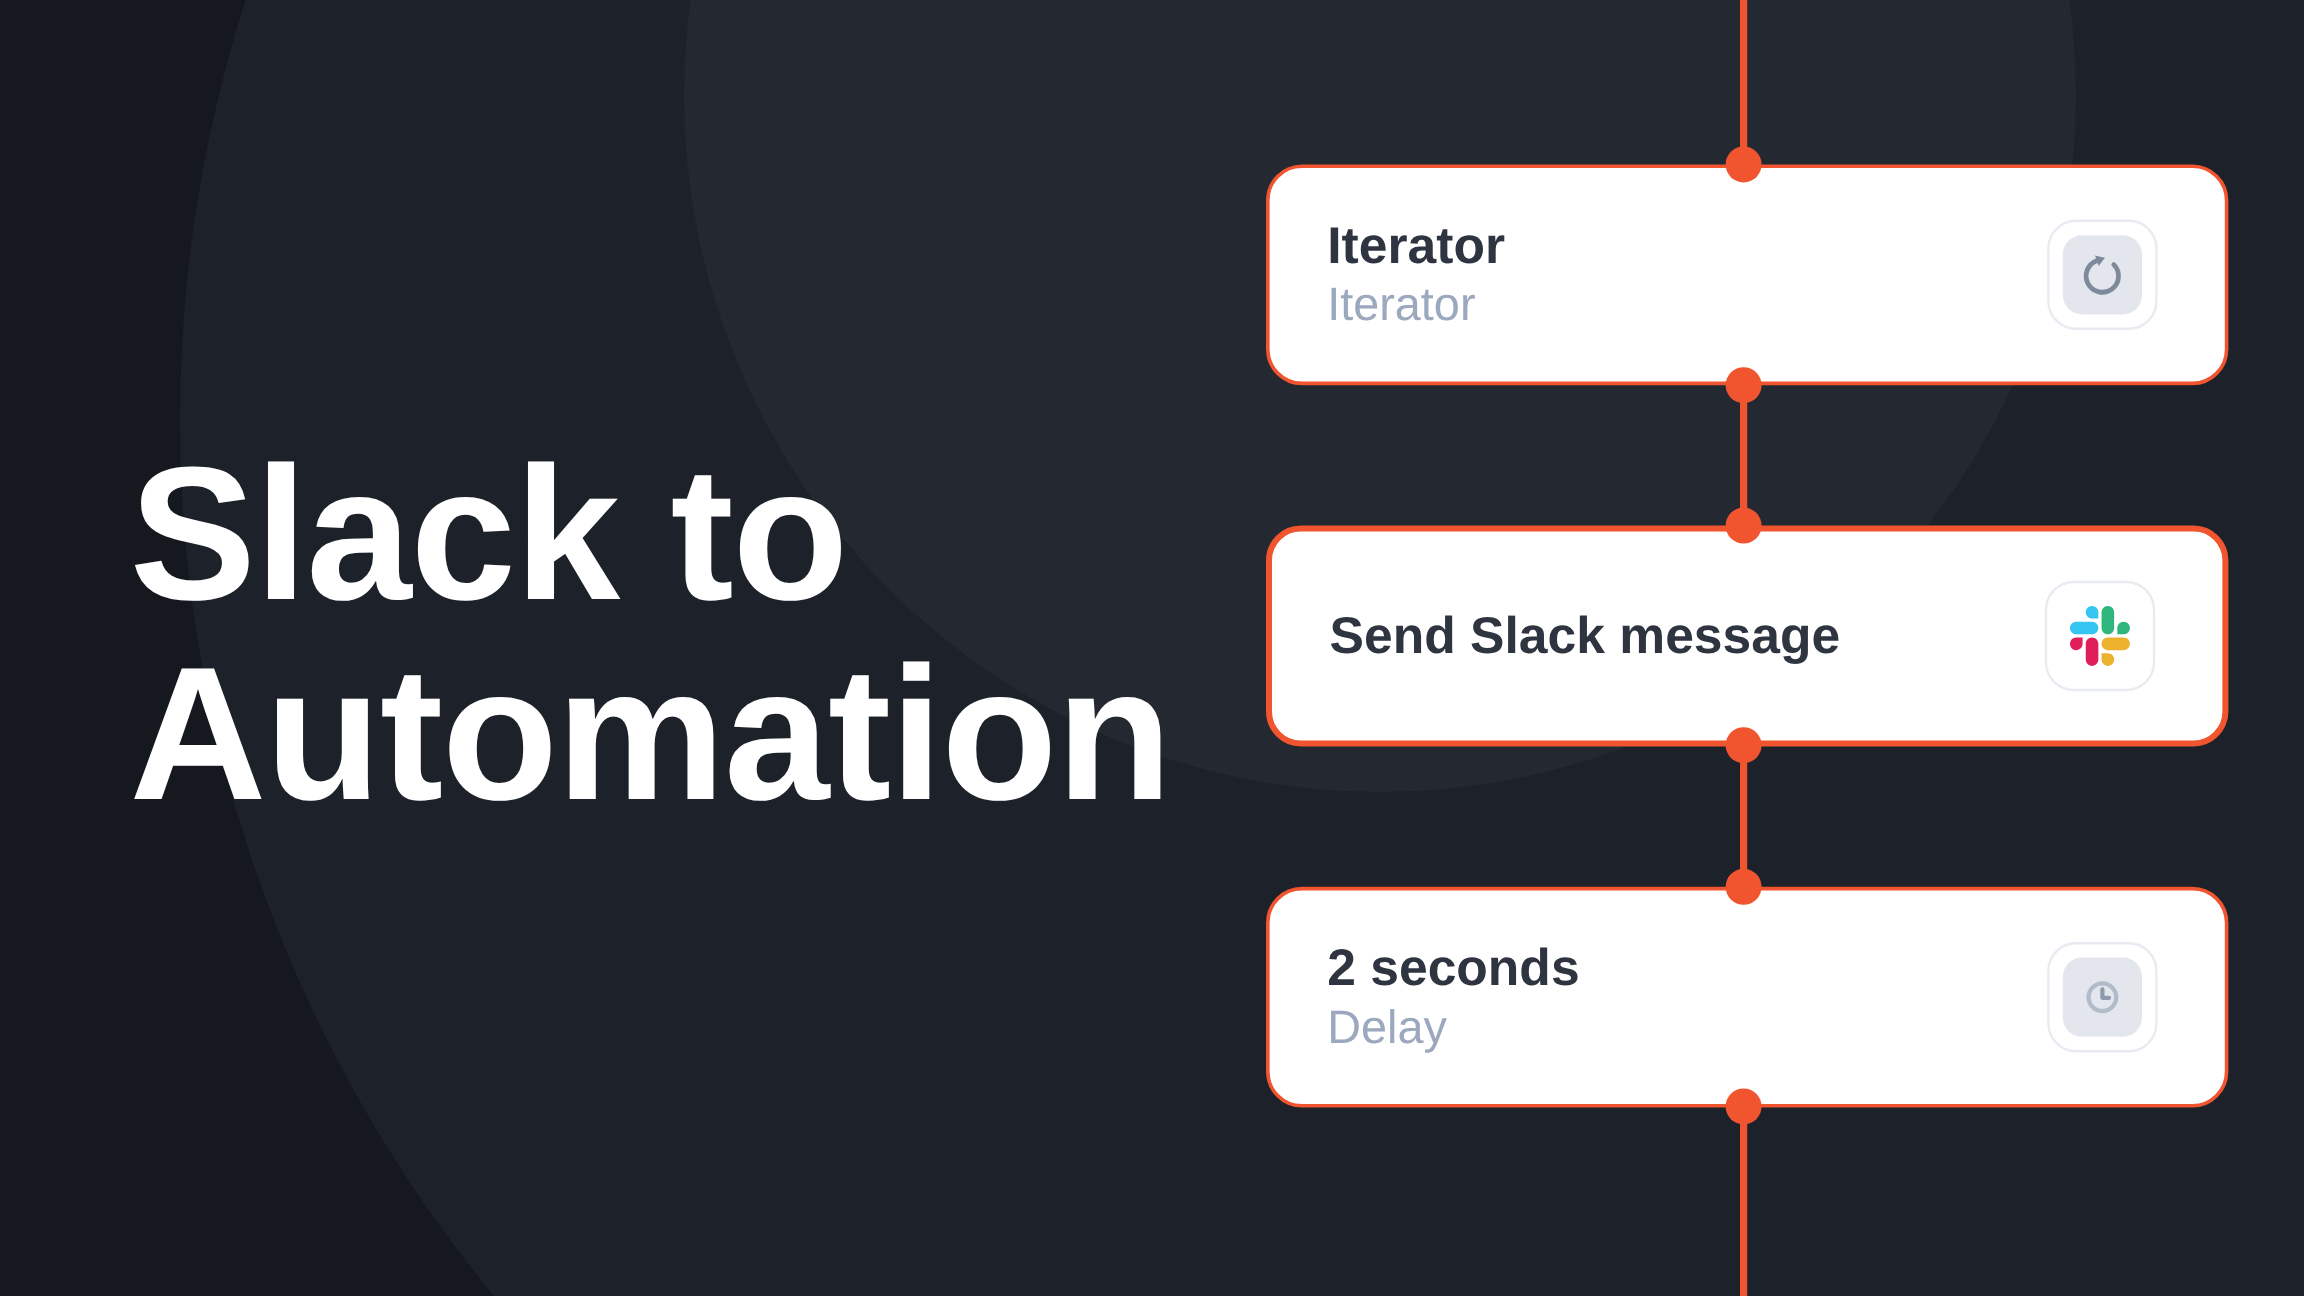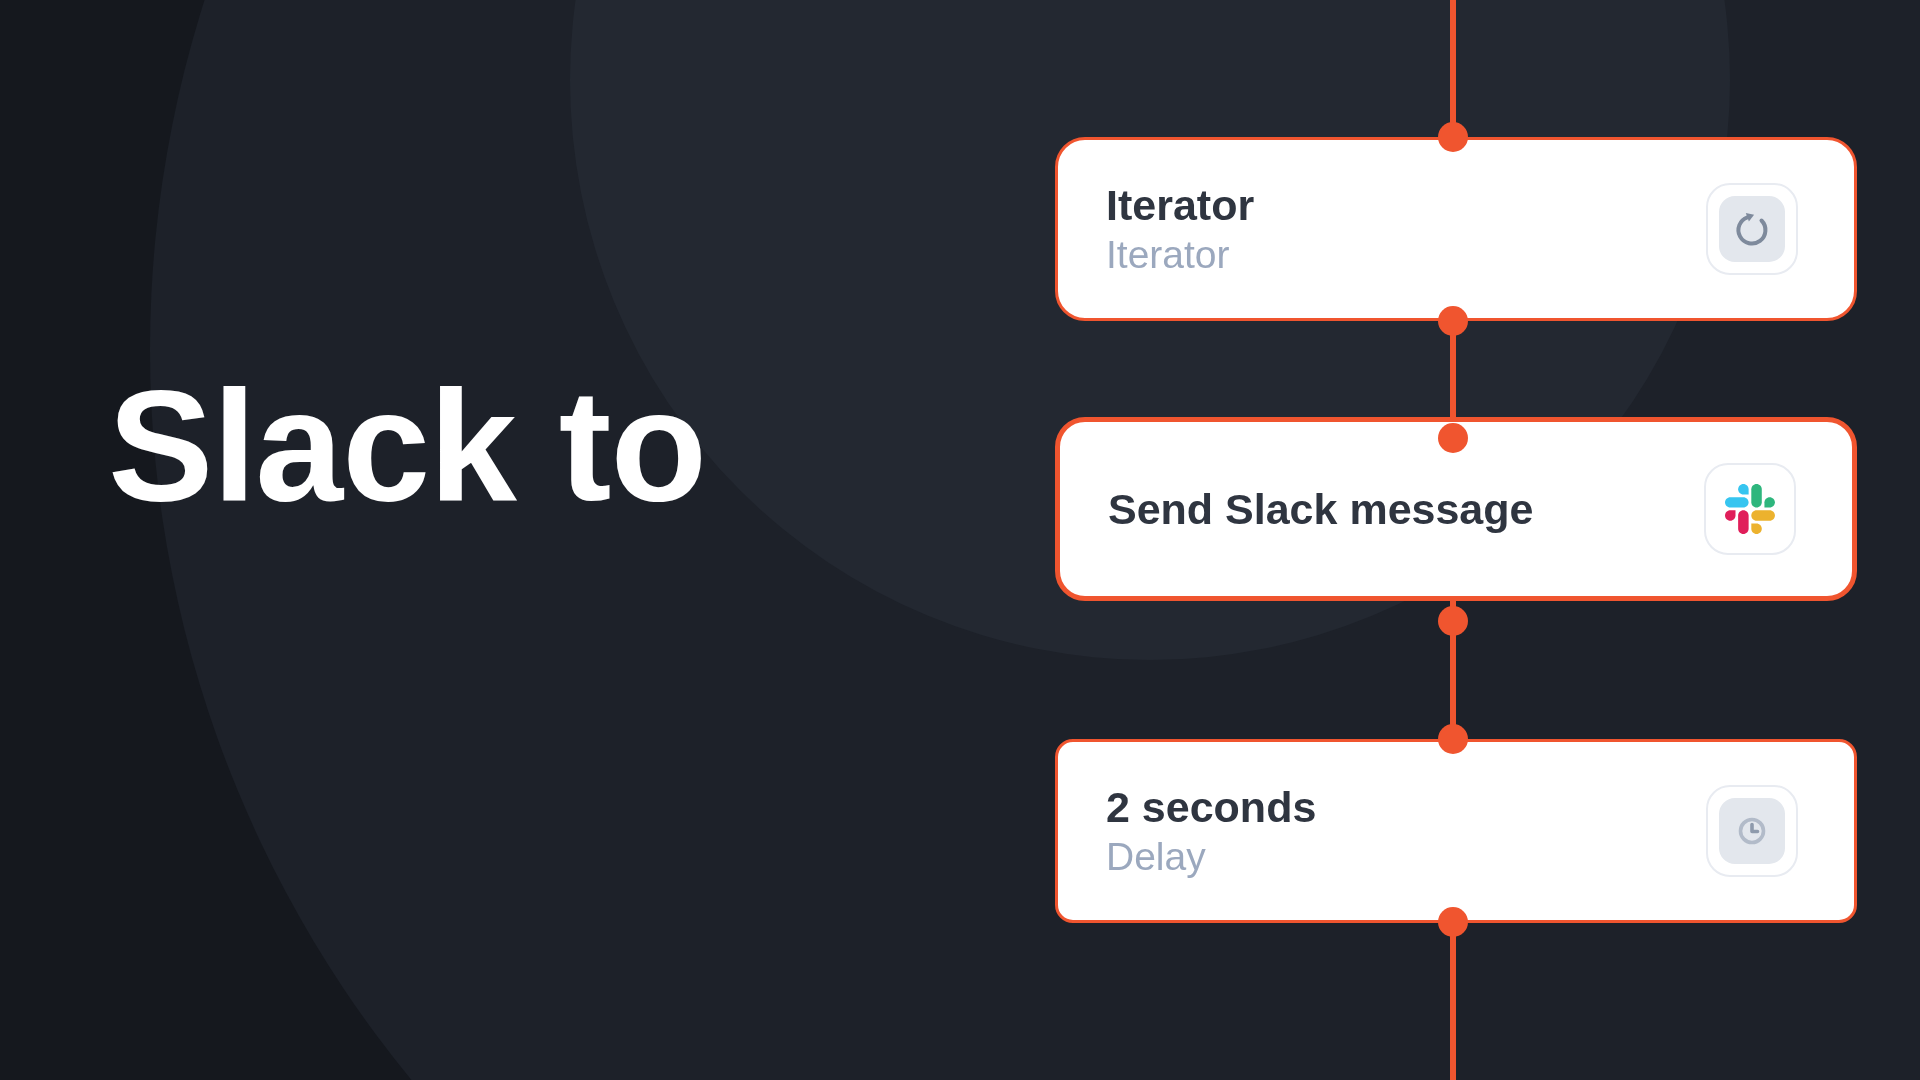--- a/index.html
+++ b/index.html
@@ -62,22 +62,22 @@
     background: #FFFFFF;
     border: 3px solid #F0552F;
     border-radius: 30px;
     display: flex;
     flex-direction: column;
     justify-content: center;
     padding-left: 48px;
     z-index: 2;
   }
   .card-1 { top: 137px; }
-  .card-2 { top: 417px; border-width: 5px; }
-  .card-3 { top: 739px; border-radius: 18px; }
+  .card-2 { top: 438px; border-width: 5px; border-radius: 29px; }
+  .card-3 { top: 739px; }
 
   .card-title {
     font-size: 43px;
     font-weight: 700;
     color: #2F3540;
     line-height: 1.12;
   }
   .card-sub {
     font-size: 39px;
     font-weight: 400;
@@ -107,20 +107,21 @@
 </head>
 <body>
 
 <div class="stage">
 
   <div class="bg-circle bg-c1"></div>
   <div class="bg-circle bg-c2"></div>
 
   <h1 class="headline">
     <span>Slack to</span>
+    <span>Automation</span>
   </h1>
 
   <div class="flow">
 
     <div class="connector-line"></div>
 
     <div class="card card-1">
       <div class="card-title">Iterator</div>
       <div class="card-sub">Iterator</div>
       <div class="icon-box">

